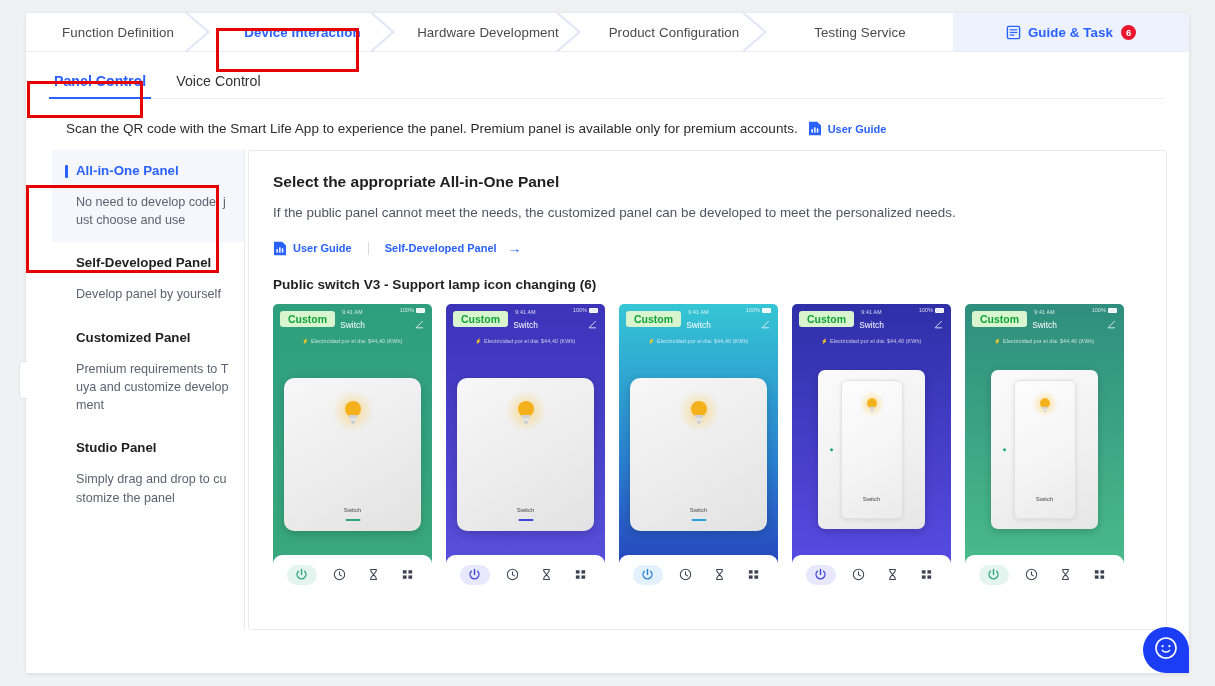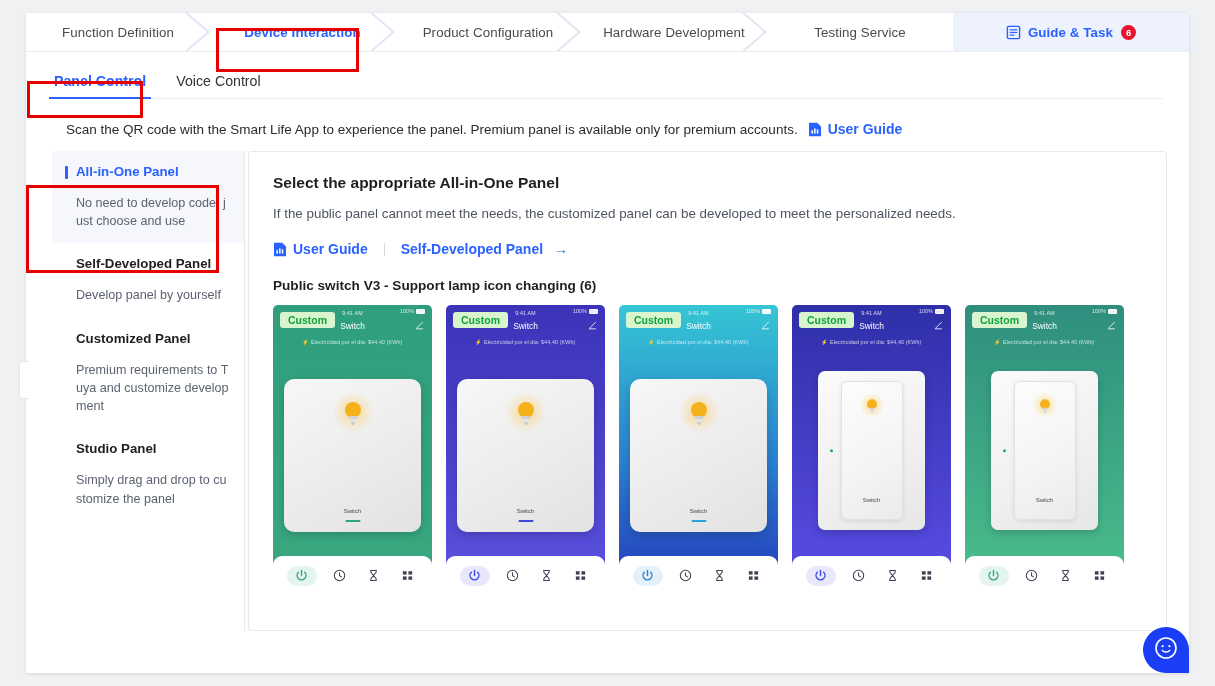--- a/index.html
+++ b/index.html
@@ -79,21 +79,21 @@
     content: ""; position: absolute; left: -3px; right: -3px; bottom: -1px;
     height: 2.5px; background: #2a62ff;
   }
 
   
   .descrow {
     margin: 22px 0 0 40px; display: flex; align-items: center; gap: 10px;
     font-size: 13.5px; color: #2b2b2b;
   }
   .doc-icon { display: inline-block; width: 14px; height: 15px; line-height: 0; vertical-align: -2px; }
-  .link-blue { color: #2a62ff; font-size: 14px; text-decoration: none; }
+  .link-blue { color: #2a62ff; font-size: 11px; text-decoration: none; }
   .link-blue.bold { font-weight: bold; }
   .descrow .gl { display: inline-flex; align-items: center; gap: 6px; }
 
   
   .body-split {
     position: relative; margin: 14px 0 0 26px; display: flex; gap: 3px;
     height: 480px;
   }
 
   .sidebar {
@@ -257,31 +257,31 @@
 
       <div class="step step-1 active">
         <span>Device Interaction</span>
         <span class="chev">
           <svg width="26" height="38" viewBox="0 0 26 38">
               <path d="M0 0 L22 19 L0 38 L3 38 L25 19 L3 0 Z" fill="#dfe6f5"></path>
             </svg>
         </span>
       </div>
 
-      <div class="step step-3">
-        <span>Product Configuration</span>
+      <div class="step step-2">
+        <span>Hardware Development</span>
         <span class="chev">
           <svg width="26" height="38" viewBox="0 0 26 38">
               <path d="M0 0 L22 19 L0 38 L3 38 L25 19 L3 0 Z" fill="#dfe6f5"></path>
             </svg>
         </span>
       </div>
 
-      <div class="step step-2">
-        <span>Hardware Development</span>
+      <div class="step step-3">
+        <span>Product Configuration</span>
         <span class="chev">
           <svg width="26" height="38" viewBox="0 0 26 38">
               <path d="M0 0 L22 19 L0 38 L3 38 L25 19 L3 0 Z" fill="#dfe6f5"></path>
             </svg>
         </span>
       </div>
 
       <div class="step step-4">
         <span>Testing Service</span>
       </div>

